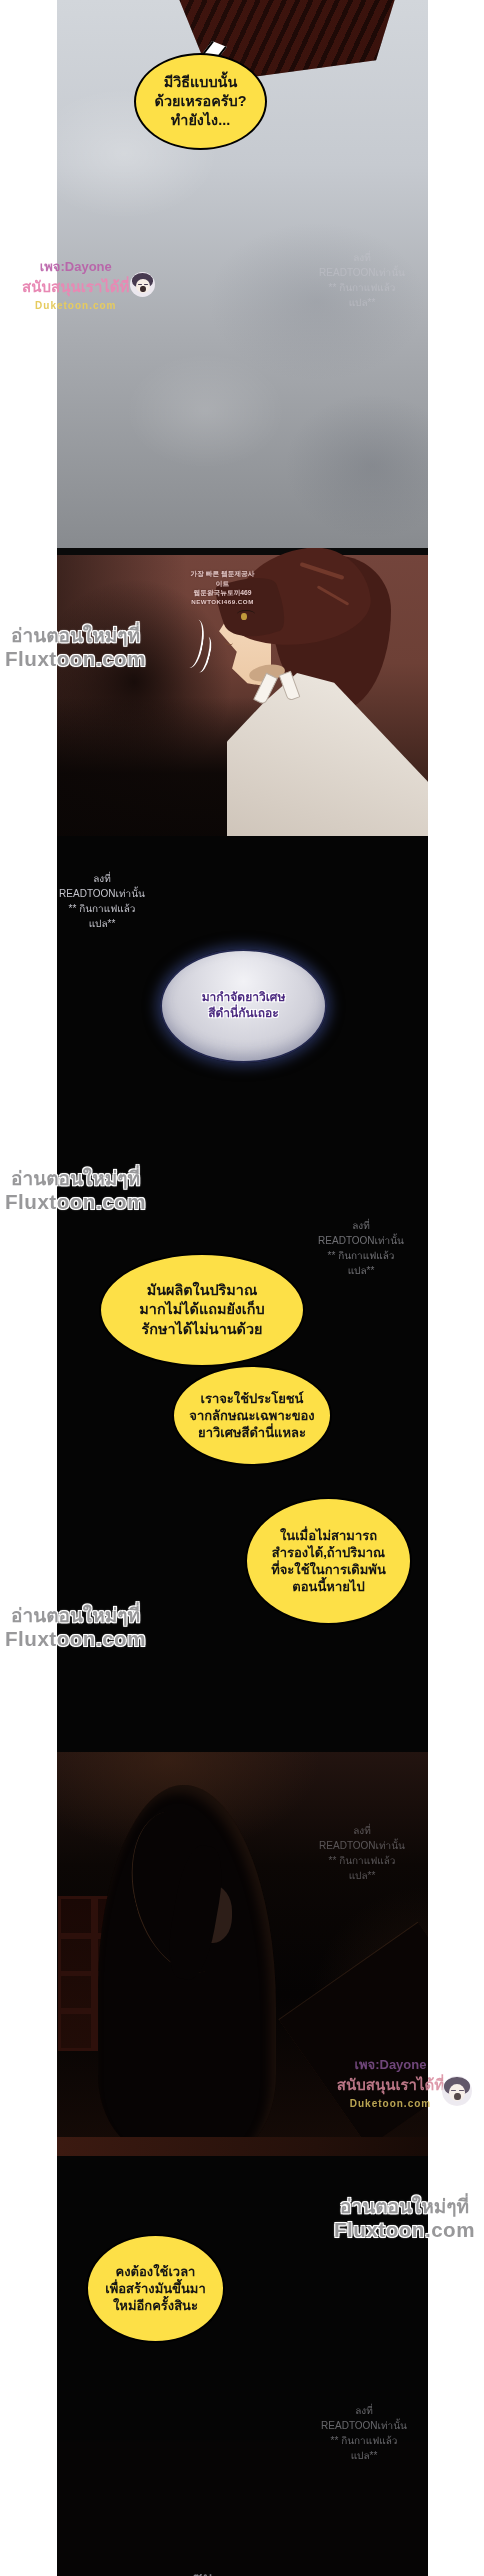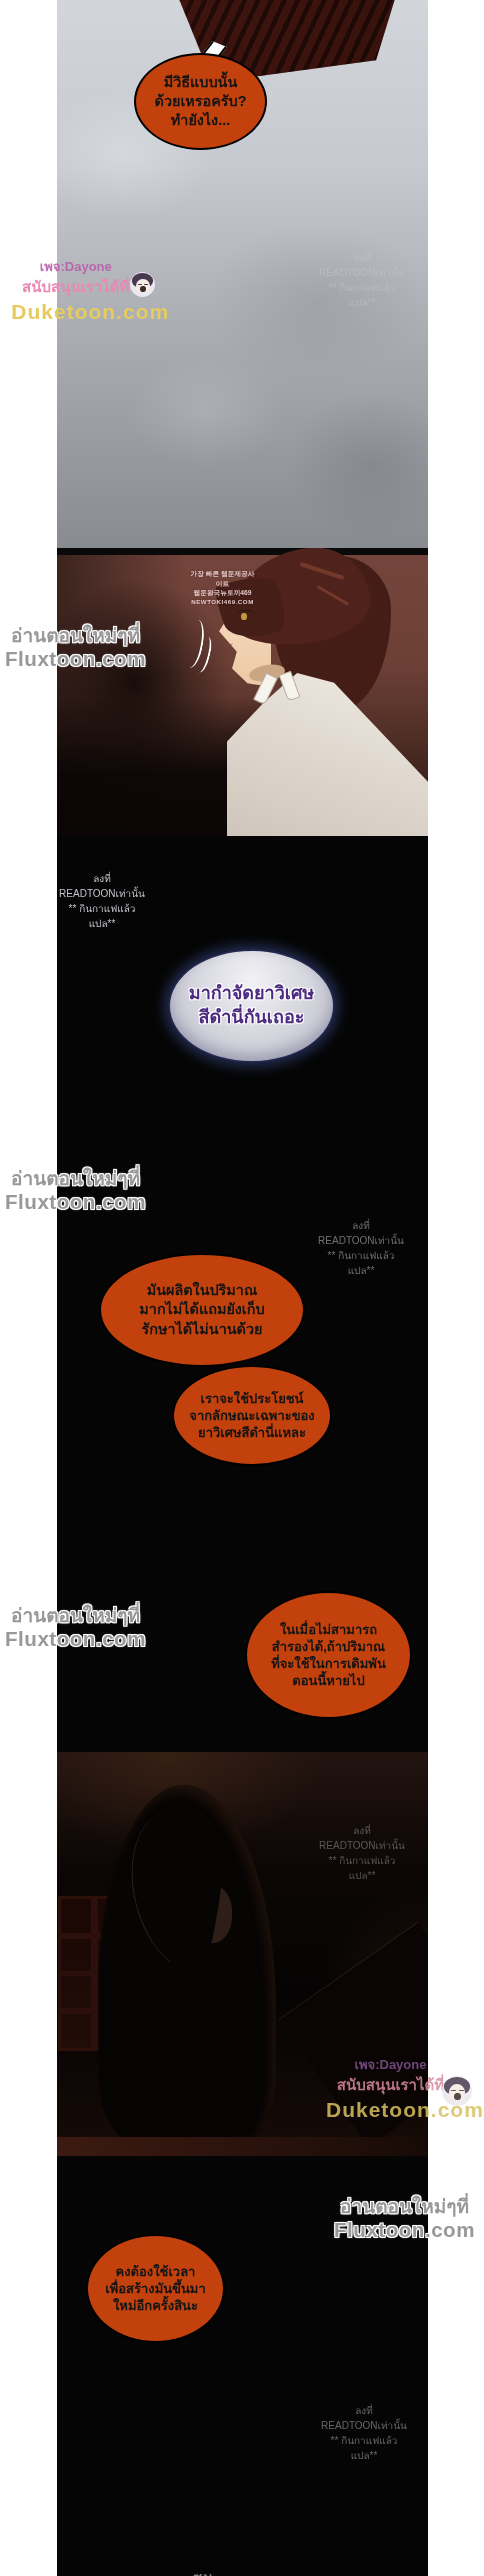--- a/index.html
+++ b/index.html
@@ -86,50 +86,50 @@
   #hood-arm { left:222px; top:268px; width:170px; height:155px; background:#0a0504;
     transform:rotate(-35deg); transform-origin:left top; box-shadow:0 -1px 0 rgba(130,85,50,.25); }
   #hood-bottomstrip { left:0; top:385px; width:371px; height:19px;
     background:linear-gradient(90deg,#3c1a11,#24100a 70%,#170a06); }
 
   #sec-bottom { top:2442px; height:326px; background:#060505; }
   #room-fade { left:0; top:124px; width:371px; height:57px;
     background:linear-gradient(180deg,#060505, rgba(6,5,5,0)); }
 
   
-  .bubble { position:absolute; background:#c2410c; border:2.1px solid #000;
+  .bubble { position:absolute; background:#fde047; border:2.1px solid #000;
     border-radius:50%; display:flex; align-items:center; justify-content:center;
     text-align:center; font-weight:700; color:#141414; white-space:pre-line;
     line-height:1.32; z-index:5; }
   #b1 { left:134px; top:53px; width:133px; height:97px; font-size:14.4px; }
   #b1-tail { left:205px; top:42px; width:15.5px; height:20.6px; background:#fff;
     border-left:2.1px solid #000; border-right:2.1px solid #000;
     transform:rotate(22deg) skewX(-16deg); z-index:4; }
   #b2 { left:239px; top:269px; width:156px; height:137px; font-size:13px; }
-  #b3 { left:168px; top:949px; width:167px; height:114px; font-size:18px;
+  #b3 { left:160px; top:949px; width:167px; height:114px; font-size:12px;
     background:radial-gradient(ellipse at 50% 28%, #f2f2f6, #b9b9c6);
     border:2.1px solid #23284e; color:#4b2a80;
     box-shadow:0 0 12.4px 3.6px rgba(70,90,170,.5), inset 0 -6.2px 13.4px rgba(40,45,90,.28);
     text-shadow:-1px -1px 0 #fff, 1px -1px 0 #fff, -1px 1px 0 #fff, 1px 1px 0 #fff; }
   #b4 { left:99px; top:1253px; width:206px; height:114px; font-size:14.4px; }
   #b5 { left:172px; top:1365px; width:160px; height:101px; font-size:13px; }
-  #b6 { left:245px; top:1591px; width:167px; height:128px; font-size:13px; }
+  #b6 { left:245px; top:1497px; width:167px; height:128px; font-size:13px; }
   #b7 { left:86px; top:2234px; width:139px; height:109px; font-size:13px; }
 
   
   .wm-flux { position:absolute; width:149px; text-align:center; z-index:8;
     color:#98989a; font-weight:700; line-height:1.18;
     text-shadow:-1px -1px 0 #fff, 1px -1px 0 #fff, -1px 1px 0 #fff, 1px 1px 0 #fff, 0 0 2.6px #fff;margin-top:30px; }
   .wm-flux .l1 { font-size:19px; display:block; }
   .wm-flux .l2 { font-size:20.6px; display:block; letter-spacing:0.5px; }
 
   .wm-duke { position:absolute; width:129px; text-align:center; z-index:8; line-height:1.15; }
   .wm-duke .d1 { display:block; font-size:13px; font-weight:700; color:#b95fa8; opacity:.9; }
   .wm-duke .d2 { display:block; font-size:15px; font-weight:700; color:#e889b4; margin-top:3.1px; }
-  .wm-duke .d3 { display:block; font-size:21px; font-weight:700; color:#e6cb5e; letter-spacing:1px; margin-top:5.2px; }
+  .wm-duke .d3 { display:block; font-size:10px; font-weight:700; color:#e6cb5e; letter-spacing:1px; margin-top:5.2px; }
   .avatar { position:absolute; border-radius:50%; background:#ebe7ee; overflow:hidden; z-index:8; }
   .avatar .hairc { position:absolute; left:8%; top:2%; width:84%; height:60%;
     background:#473a50; border-radius:50% 50% 45% 45%; }
   .avatar .facec { position:absolute; left:22%; top:26%; width:56%; height:58%;
     background:#f6ece4; border-radius:48%; }
   .avatar .mouthc { position:absolute; left:40%; top:55%; width:22%; height:26%;
     background:#3a2a2a; border-radius:50%; }
   .avatar .eyec { position:absolute; width:16%; height:4%; background:#473a50; top:46%; border-radius:1px; }
 
   .wm-newtoki { position:absolute; left:189px; top:569px; width:67px; text-align:center; z-index:8;

